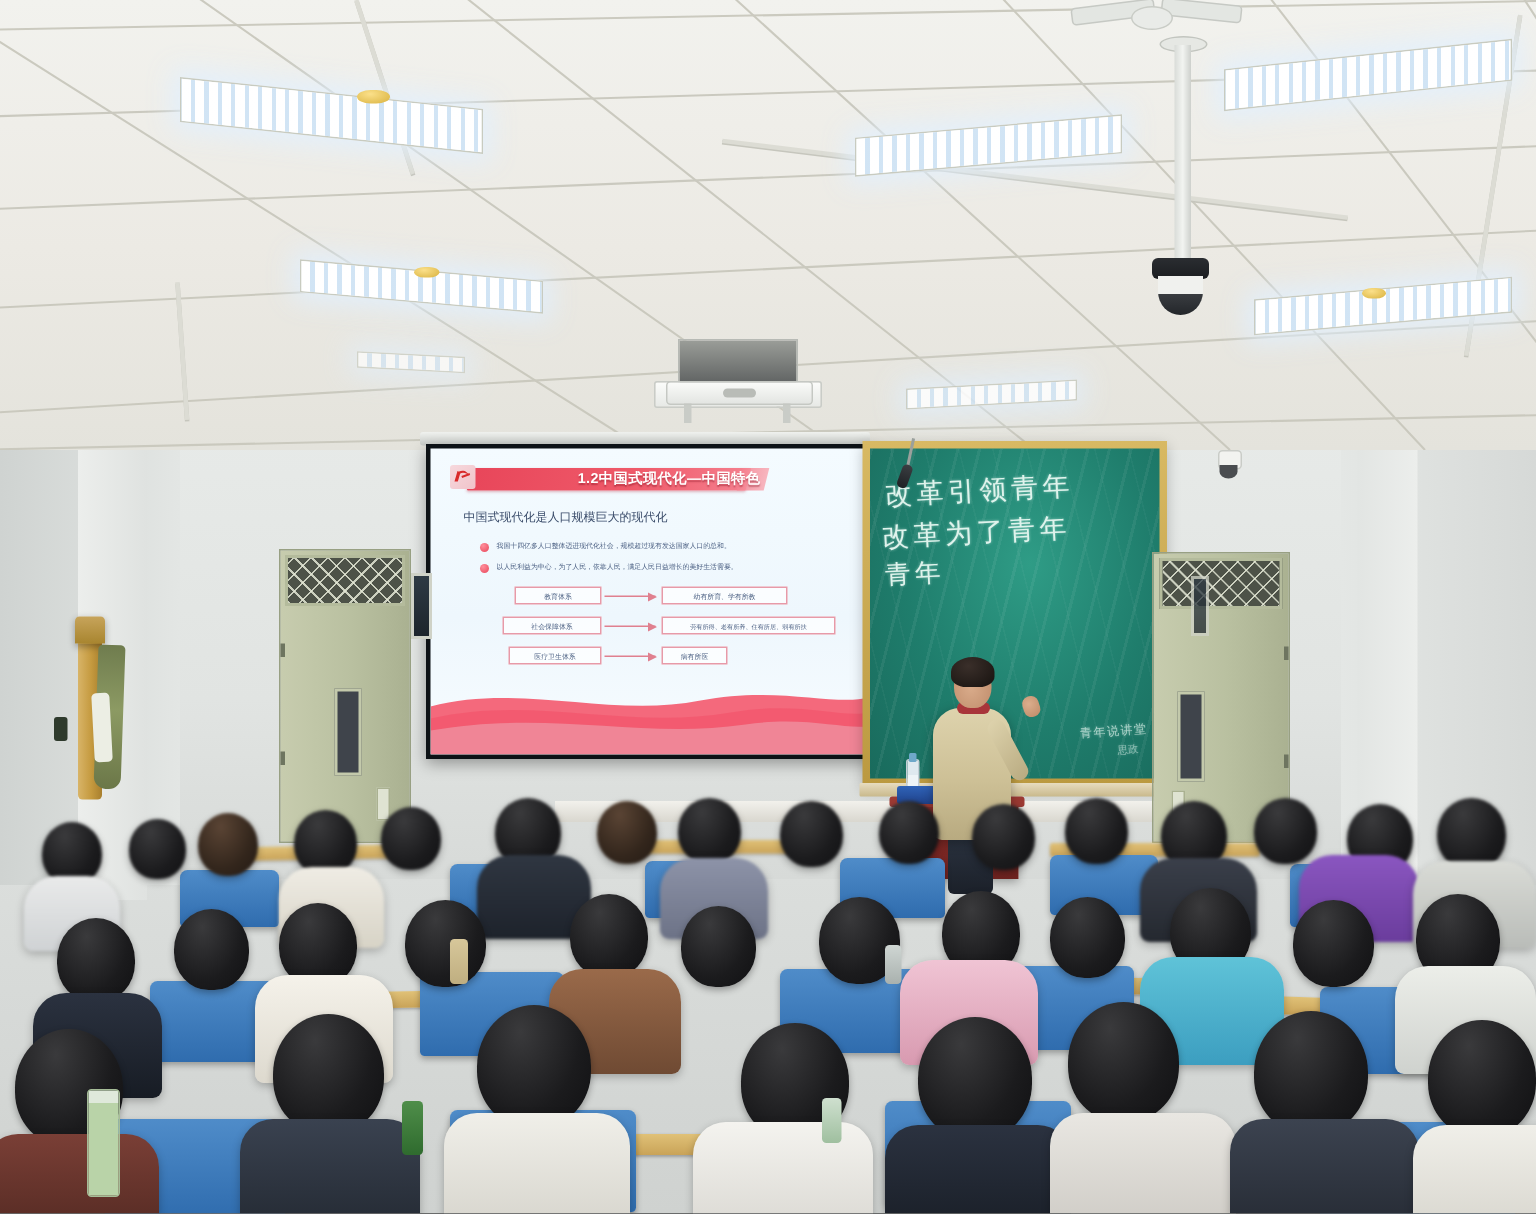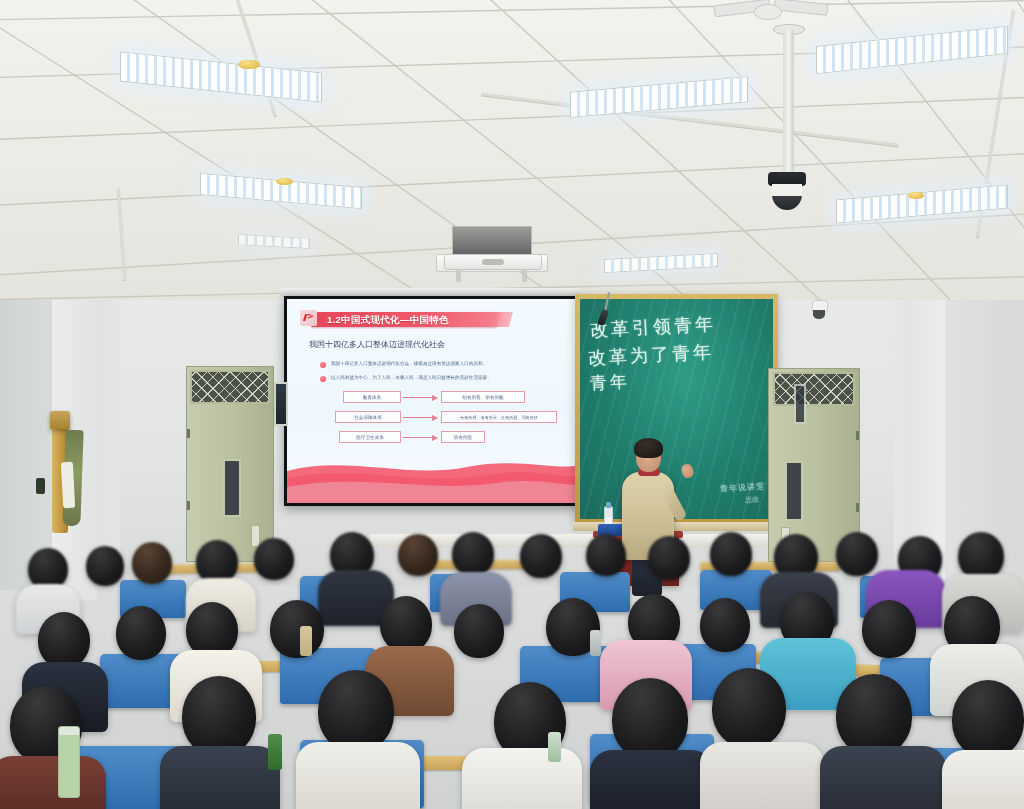--- a/index.html
+++ b/index.html
@@ -65,21 +65,21 @@
   .slide{position:relative;width:100%;height:100%;overflow:hidden;
     background:linear-gradient(180deg,#f4fbff 0%,#eef7fd 55%,#f7fcff 100%);}
 
   .slide-title-bar{position:absolute;left:26px;top:13px;height:15px;width:186px;
     background:linear-gradient(90deg,#e8465a 0%,#ef5a6a 60%,#f5808f 100%);
     transform:skewX(-14deg);border-radius:1px;box-shadow:0 1px 2px rgba(180,40,60,.35);}
   .slide-title-bar::after{content:"";position:absolute;right:-12px;top:0;width:18px;height:100%;
     background:linear-gradient(90deg,#f5808f,#f8aab4);transform:skewX(0deg);opacity:.85;}
   .slide-title{position:absolute;left:40px;top:14px;width:180px;height:14px;line-height:14px;
     font-size:9.5px;font-weight:bold;color:#ffffff;letter-spacing:.3px;
-    text-shadow:0 1px 1px rgba(140,20,35,.5);white-space:nowrap;}
+    text-shadow:0 1px 1px rgba(140,20,35,.5);white-space:nowrap;text-align:right;}
   .cpc-emblem{position:absolute;left:13px;top:11px;width:17px;height:16px;
     background:linear-gradient(135deg,#f6d9dd,#f1c3ca);border-radius:2px;
     display:flex;align-items:center;justify-content:center;}
   .cpc-emblem svg{display:block;}
 
   .slide-sub{position:absolute;left:22px;top:40px;font-size:8px;color:#3b4d6b;white-space:nowrap;}
 
   .bul{position:absolute;font-size:4.6px;color:#4a5f82;white-space:nowrap;}
   .bul .dot{position:absolute;left:-11px;top:1px;width:6px;height:6px;border-radius:50%;
     background:radial-gradient(circle at 35% 30%,#ff8e9b,#e8465a);}
@@ -288,21 +288,21 @@
       <div class="slide-title-bar"></div>
       <div class="cpc-emblem">
         <svg width="13" height="12" viewBox="0 0 13 12">
           <path d="M1,9 L3,2 L5,3 L3.2,9 Z" fill="#d92b2b"></path>
           <path d="M4,2.4 C7,1 10,2.6 10.6,5.2 C9.4,3.4 7,2.6 4.6,3.6 Z" fill="#d92b2b"></path>
           <path d="M5.6,5.4 L11,3.4 L11.4,4.6 L6.1,6.6 Z" fill="#d92b2b"></path>
         </svg>
       </div>
       <div class="slide-title">1.2中国式现代化—中国特色</div>
 
-      <div class="slide-sub">我国十四亿多人口整体迈进现代化社会</div>
+      <div class="slide-sub">中国式现代化是人口规模巨大的现代化</div>
 
       <div class="bul" style="left:44px;top:62px;">
         <span class="dot"></span>
         <span>我国十四亿多人口整体迈进现代化社会，规模超过现有发达国家人口的总和。</span>
       </div>
       <div class="bul" style="left:44px;top:76px;">
         <span class="dot"></span>
         <span>以人民利益为中心，为了人民，依靠人民，满足人民日益增长的美好生活需要。</span>
       </div>
 

